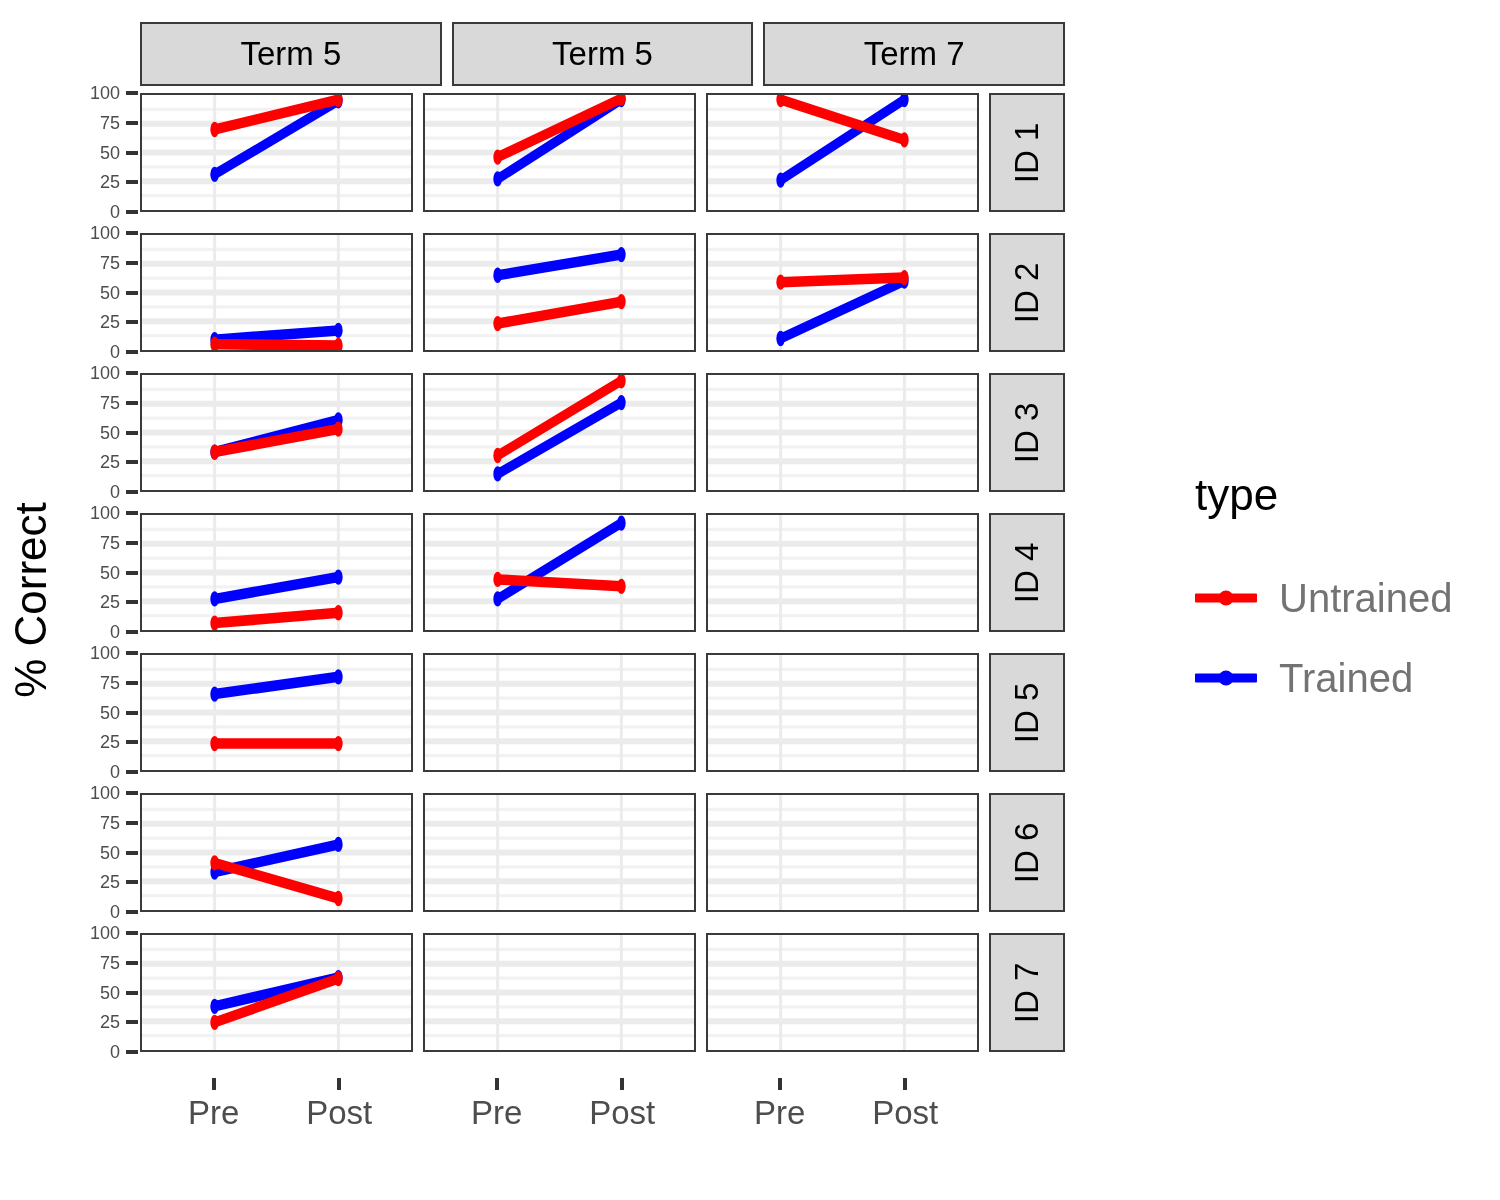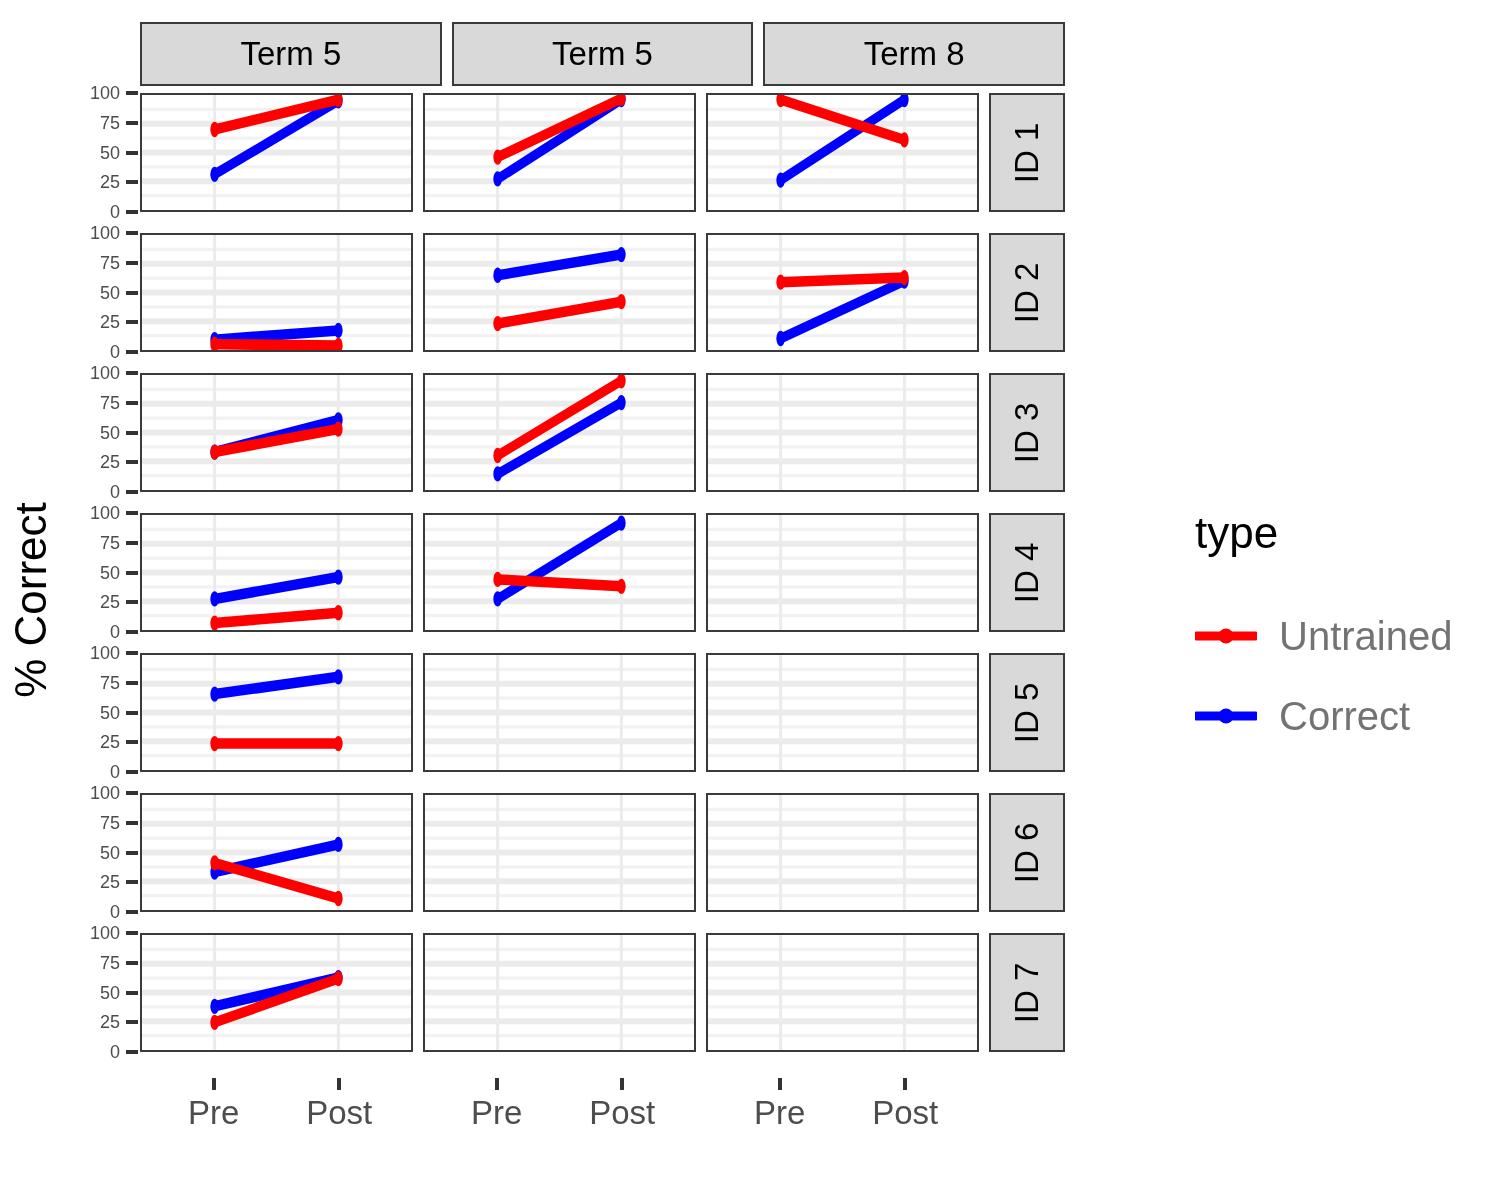--- a/index.html
+++ b/index.html
@@ -149,21 +149,20 @@
     transform: translateX(-50%);
     white-space: nowrap;
   }
 
   
   #legend {
     position: absolute;
     left: 1195px;
     top: 470px;
     width: 300px;
-    margin-top: 38px;
   }
   #legend .legend-title {
     font-size: 44px;
     color: #000000;
     margin-bottom: 44px;
   }
   #legend .legend-item {
     display: flex;
     align-items: center;
     height: 68px;
@@ -301,21 +300,21 @@
       <div class="xtick-mark" style="left: 777.71px; top: 1078px;"></div>
       <div class="xtick-label" style="left: 779.71px; top: 1094px;">Pre</div>
       <div class="xtick-mark" style="left: 903.29px; top: 1078px;"></div>
       <div class="xtick-label" style="left: 905.29px; top: 1094px;">Post</div>
     </div>
 
   <div id="grid">
     <div class="strip-top-row" id="strip-top-row">
         <div class="strip-top">Term 5</div>
         <div class="strip-top">Term 5</div>
-        <div class="strip-top">Term 8</div>
+        <div class="strip-top">Term 7</div>
       </div>
     <div id="panel-rows">
         <div class="panel-row first">
           <div class="panel">
             <svg viewBox="0 0 1000 240" preserveAspectRatio="none">
               <line x1="0" x2="1000" y1="210" y2="210" stroke="#f2f2f2" stroke-width="7"></line>
               <line x1="0" x2="1000" y1="150" y2="150" stroke="#f2f2f2" stroke-width="7"></line>
               <line x1="0" x2="1000" y1="90" y2="90" stroke="#f2f2f2" stroke-width="7"></line>
               <line x1="0" x2="1000" y1="30" y2="30" stroke="#f2f2f2" stroke-width="7"></line>
               <line x1="0" x2="1000" y1="180" y2="180" stroke="#ebebeb" stroke-width="13"></line>
@@ -760,18 +759,18 @@
             <div class="bar" style="background: rgb(255, 0, 0);"></div>
             <div class="dot" style="background: rgb(255, 0, 0);"></div>
           </div>
           <div class="legend-label">Untrained</div>
         </div>
         <div class="legend-item">
           <div class="key">
             <div class="bar" style="background: rgb(0, 0, 255);"></div>
             <div class="dot" style="background: rgb(0, 0, 255);"></div>
           </div>
-          <div class="legend-label">Correct</div>
+          <div class="legend-label">Trained</div>
         </div>
       </div>
   </div>
 
 </div>
 
 </body></html>

